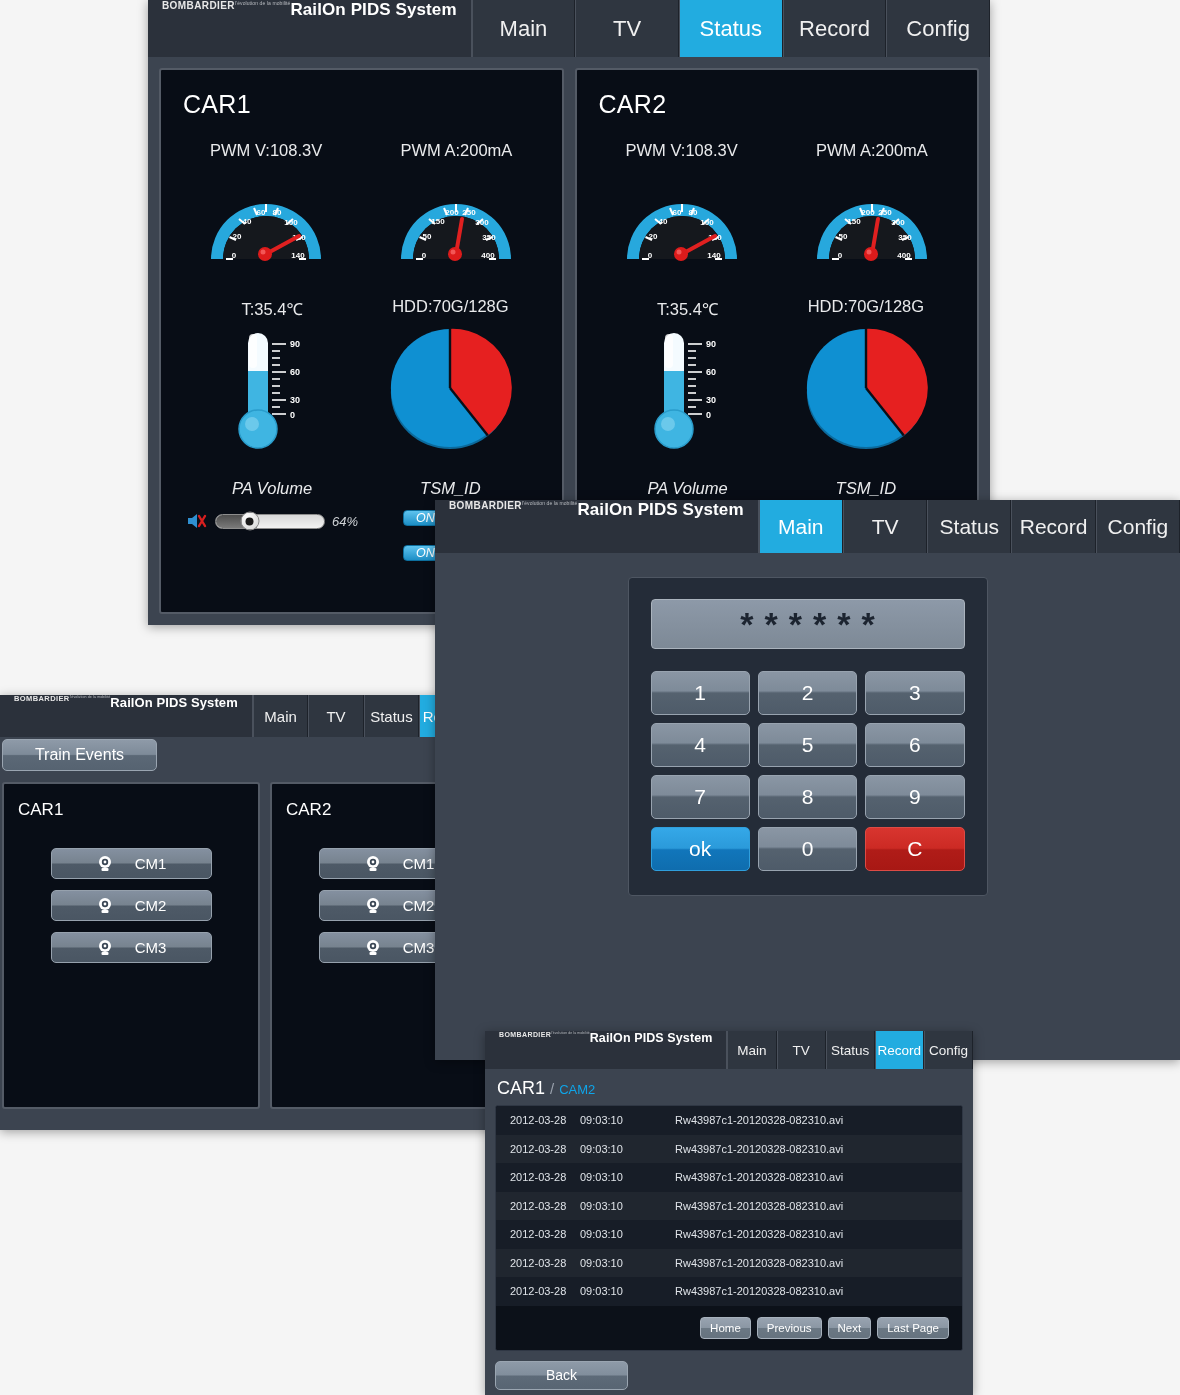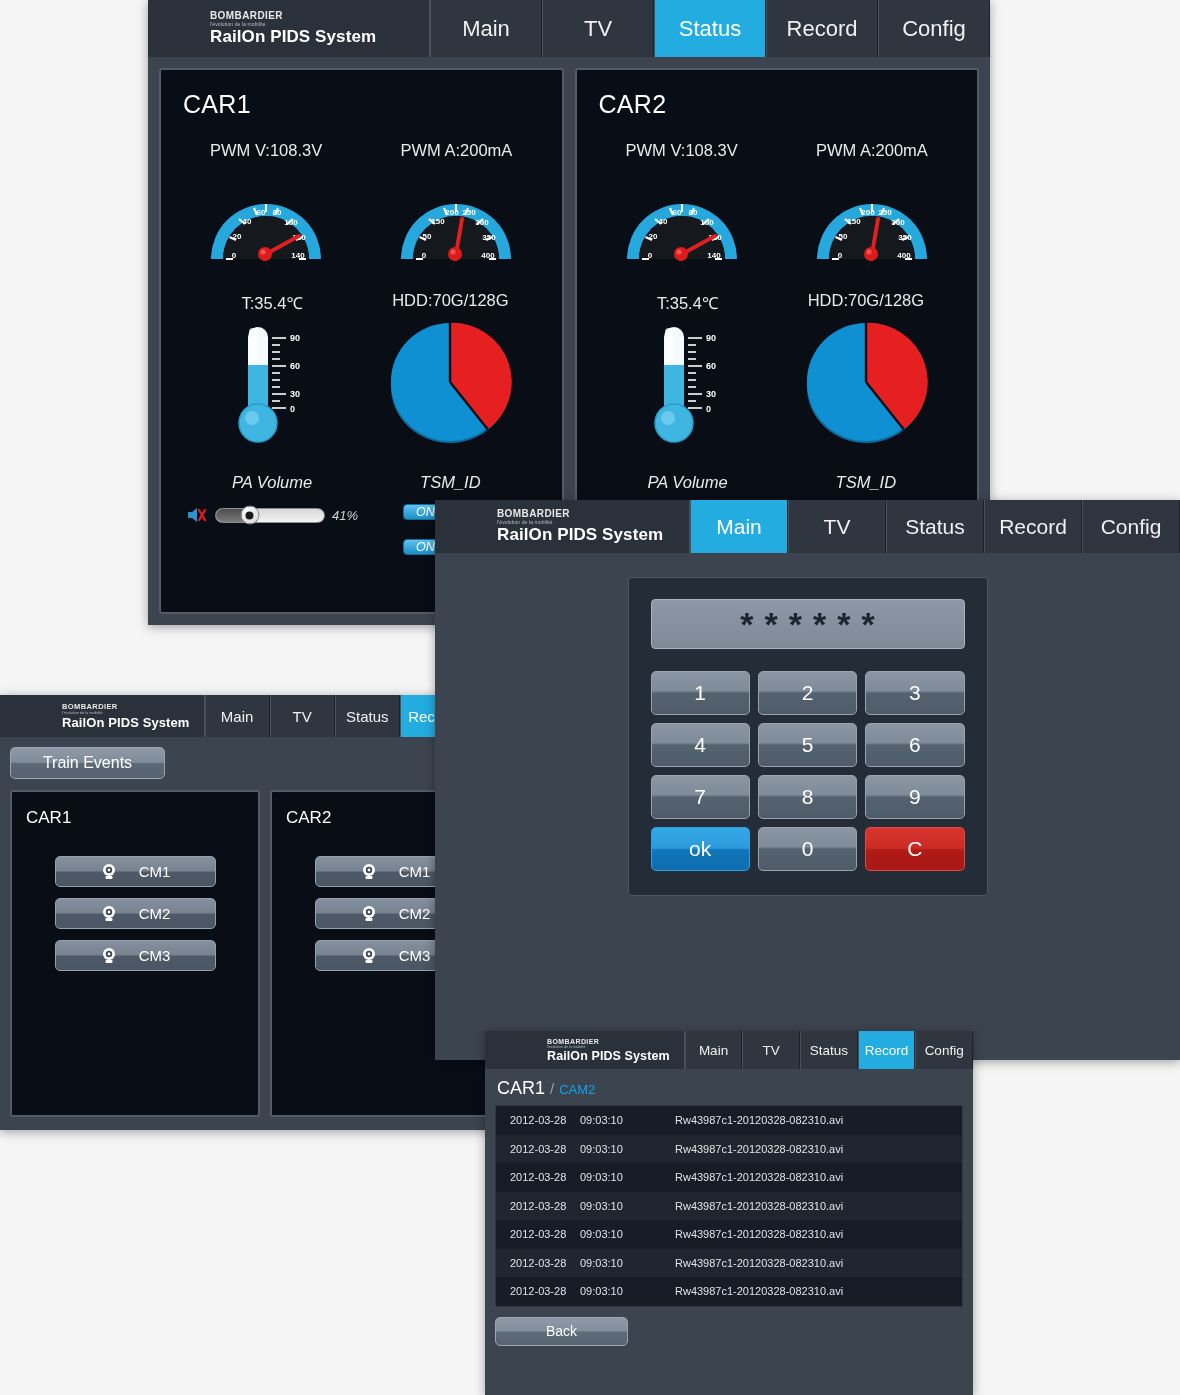--- a/index.html
+++ b/index.html
@@ -18,27 +18,26 @@
     box-shadow:0 2px 10px rgba(0,0,0,.35);
   }
   .titlebar {
     display:flex;
     align-items:stretch;
     background:#2b313b;
     height:57px;
   }
   .brand {
     display:flex;
-    flex-direction:column;
+    flex-direction:row;
     justify-content:center;
     padding:0 14px;
     background:#2b313b;
     border-right:1px solid #4a515c;
     min-width:232px;
-    margin-left:48px;
   }
   .brand-top {
     font-size:10px;
     font-weight:bold;
     color:#e8e8e8;
     letter-spacing:.4px;
     line-height:11px;
   }
   .brand-sub {
     font-size:5px;
@@ -96,21 +95,21 @@
     margin-top:22px;
     gap:24px;
   }
   .metric { flex:1; text-align:center; }
   .metric-label { color:#e9eaec; font-size:16.5px; margin-bottom:9px; }
 
   
   .gauge { width:120px; height:96px; margin:0 auto; }
 
   
-  .thermo-row { display:flex; margin-top:22px; align-items:flex-start; }
+  .thermo-row { display:flex; margin-top:28px; align-items:flex-start; }
   .thermo-cell { flex:1; text-align:center; }
   .thermo-wrap { height:140px; display:flex; justify-content:center; align-items:flex-start; }
 
   
   .pie { width:126px; height:126px; }
 
   
   .bottom-row { display:flex; margin-top:10px;font-style:italic; }
   .bottom-cell { flex:1; text-align:center; }
   .pa-label { color:#e9eaec; font-size:16.5px; }
@@ -211,21 +210,21 @@
   }
 
   
   #win-events { left:0; top:695px; width:530px; height:435px; }
   #win-events .titlebar { height:42px; }
   #win-events .brand { min-width:147px; }
   #win-events .brand-top { font-size:7.5px; line-height:8px; }
   #win-events .brand-sub { font-size:3.6px; line-height:4px; }
   #win-events .brand-main { font-size:13px; line-height:15px; }
   #win-events .tab { font-size:15px; }
-  .ev-body { height:393px; background:#3c4450; padding:10px; }
+  .ev-body { height:393px; background:#3c4450; padding:2px; }
   .btn-train-events {
     width:155px; height:32px;
     border-radius:5px;
     background:linear-gradient(to bottom,#8e9aa8 0%, #7e8b99 48%, #5b6876 52%, #566371 100%);
     border:1px solid #9aa5b1;
     color:#ffffff; font-size:16px;
     display:flex; align-items:center; justify-content:center;
     cursor:pointer;
   }
   .ev-panels { display:flex; gap:10px; margin-top:11px; height:327px; }
@@ -446,21 +445,21 @@
             <div class="pa-label">PA Volume</div>
             <div class="slider-line">
               <svg class="mute-icon" viewBox="0 0 22 18">
                 <path d="M2,6 L6,6 L11,2 L11,16 L6,12 L2,12 Z" fill="#2f8fd0"></path>
                 <path d="M13,4 L19,14 M19,4 L13,14" stroke="#d81f1f" stroke-width="2.4" stroke-linecap="round"></path>
               </svg>
               <div class="slider-track">
                 <div class="slider-fill"></div>
                 <div class="slider-knob"></div>
               </div>
-              <span class="slider-pct">41%</span>
+              <span class="slider-pct">64%</span>
             </div>
           </div>
           <div class="bottom-cell">
             <div class="tsm-label">TSM_ID</div>
             <div class="tsm-grid">
               <div class="tsm-line">
                 <div class="btn-on">ON</div>
                 <div class="btn-off">OFF</div>
               </div>
               <div class="tsm-line">
@@ -772,16 +771,22 @@
       <div class="rl-row even">
         <span class="rl-date">2012-03-28</span>
         <span class="rl-time">09:03:10</span>
         <span class="rl-file">Rw43987c1-20120328-082310.avi</span>
       </div>
       <div class="rl-row odd">
         <span class="rl-date">2012-03-28</span>
         <span class="rl-time">09:03:10</span>
         <span class="rl-file">Rw43987c1-20120328-082310.avi</span>
       </div>
+      <div class="rl-pager">
+        <div class="btn-page">Home</div>
+        <div class="btn-page">Previous</div>
+        <div class="btn-page">Next</div>
+        <div class="btn-page">Last Page</div>
+      </div>
     </div>
     <div class="btn-back">Back</div>
   </div>
 </div>
 
 </body></html>

